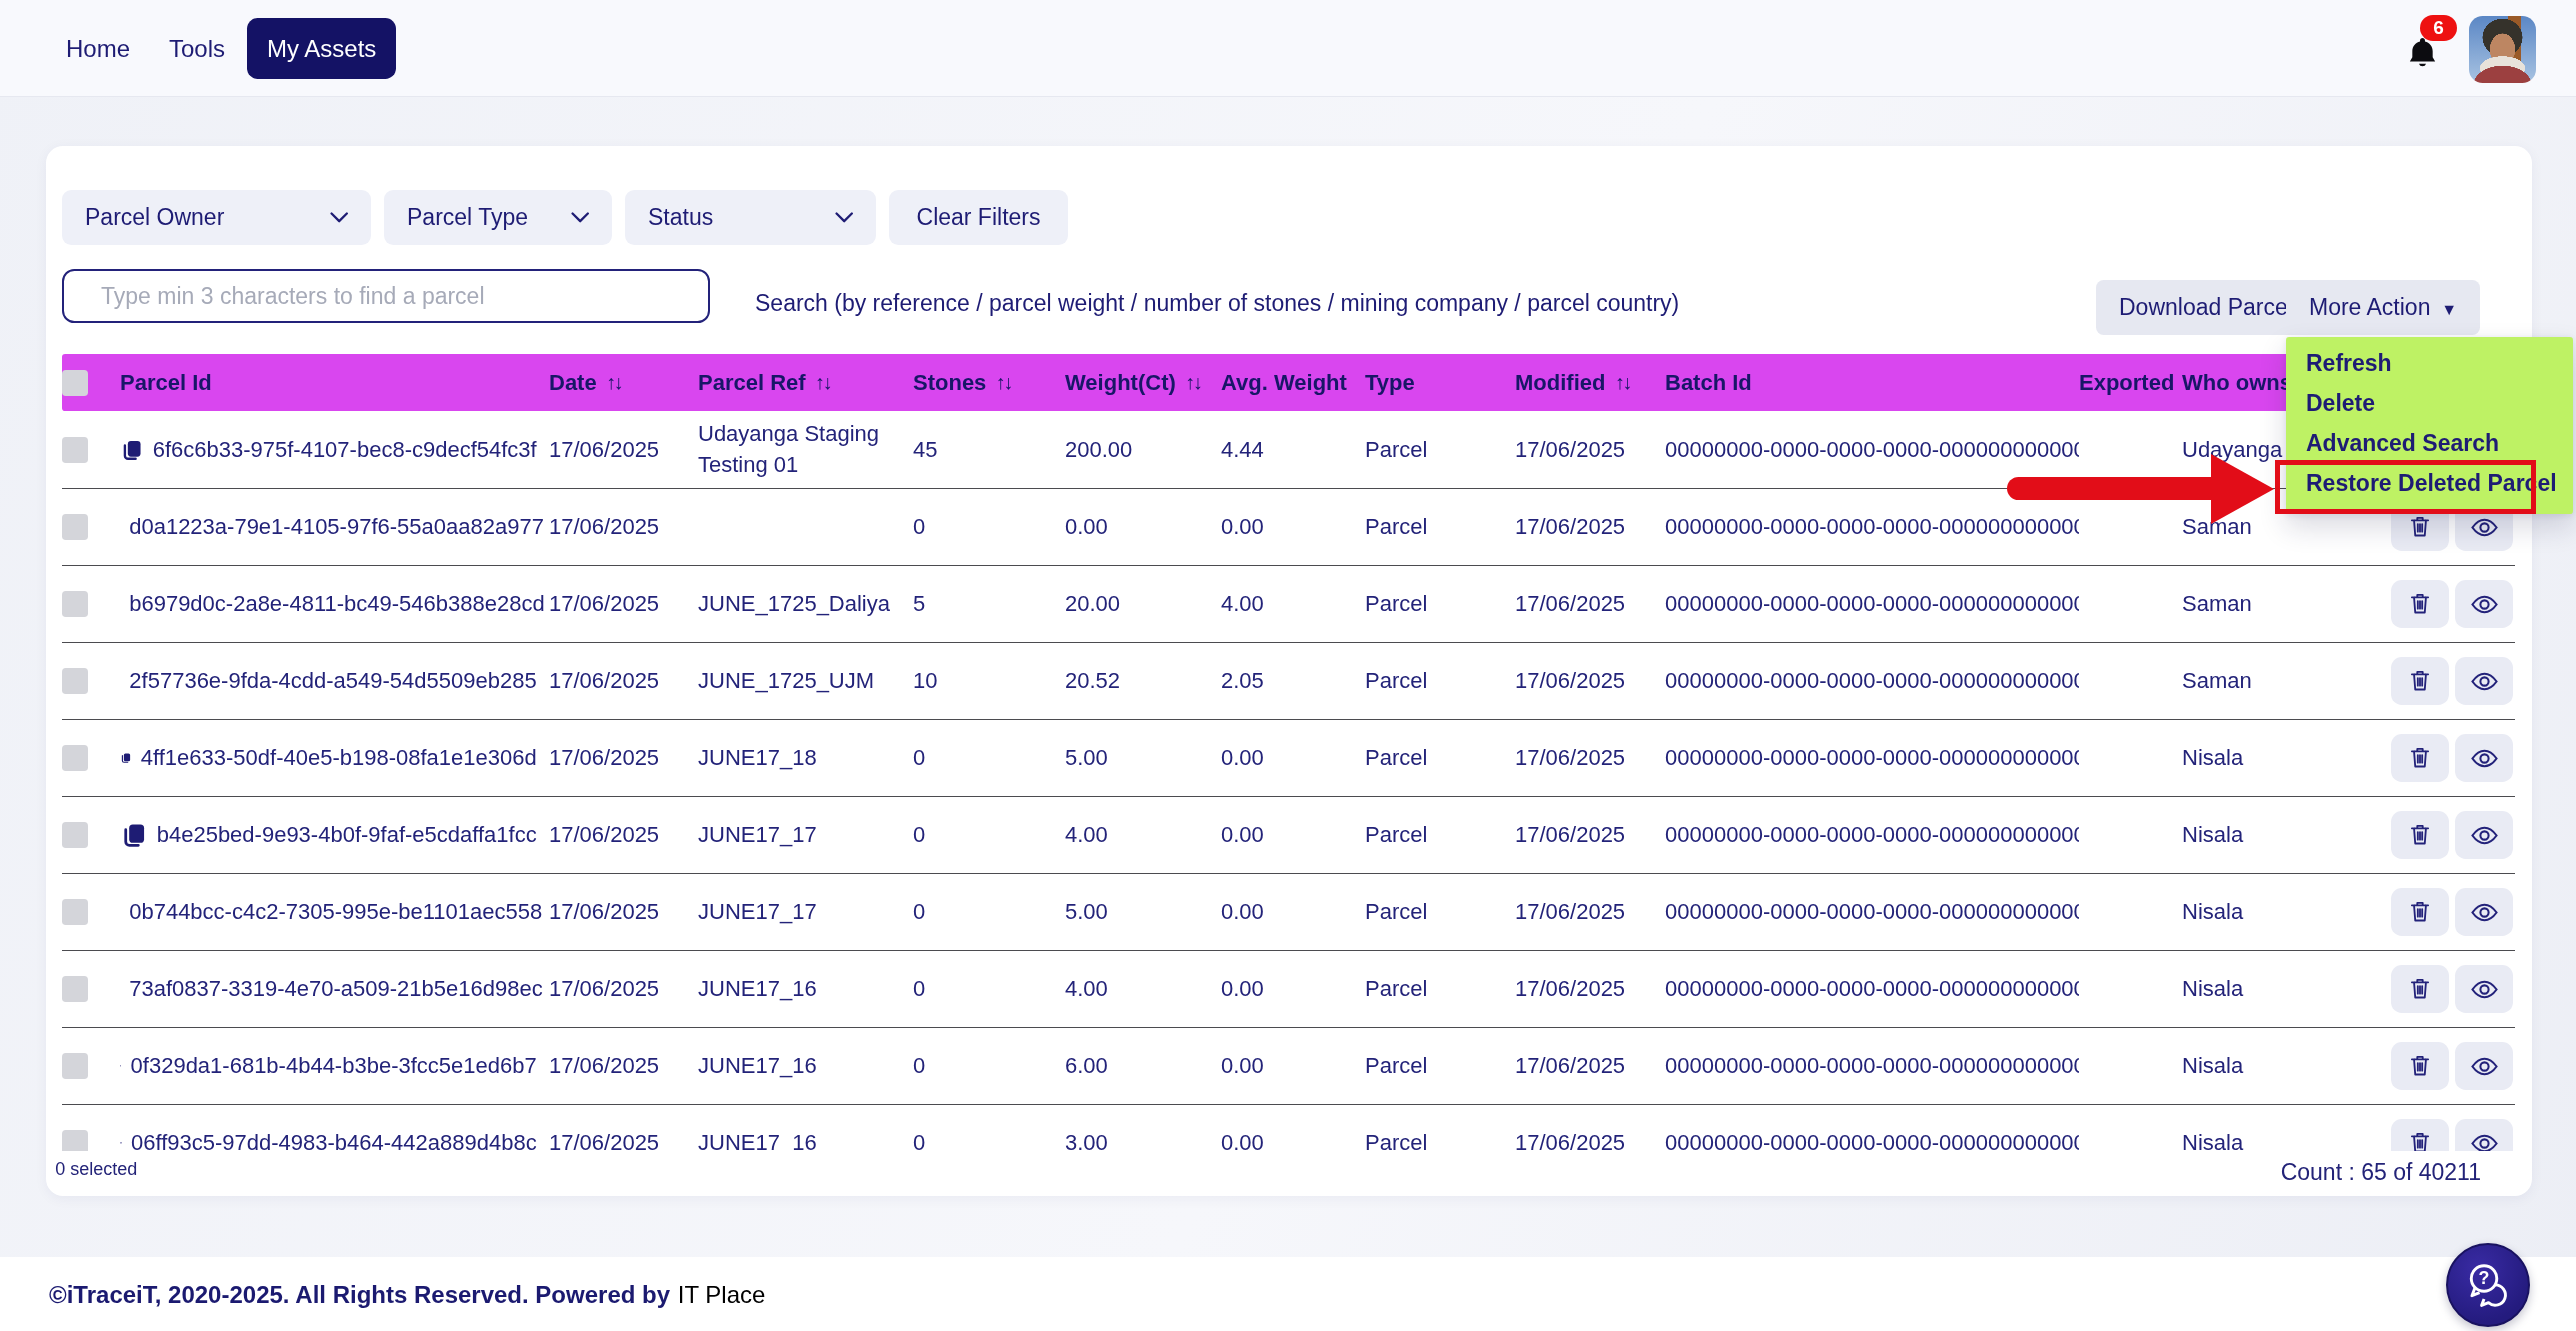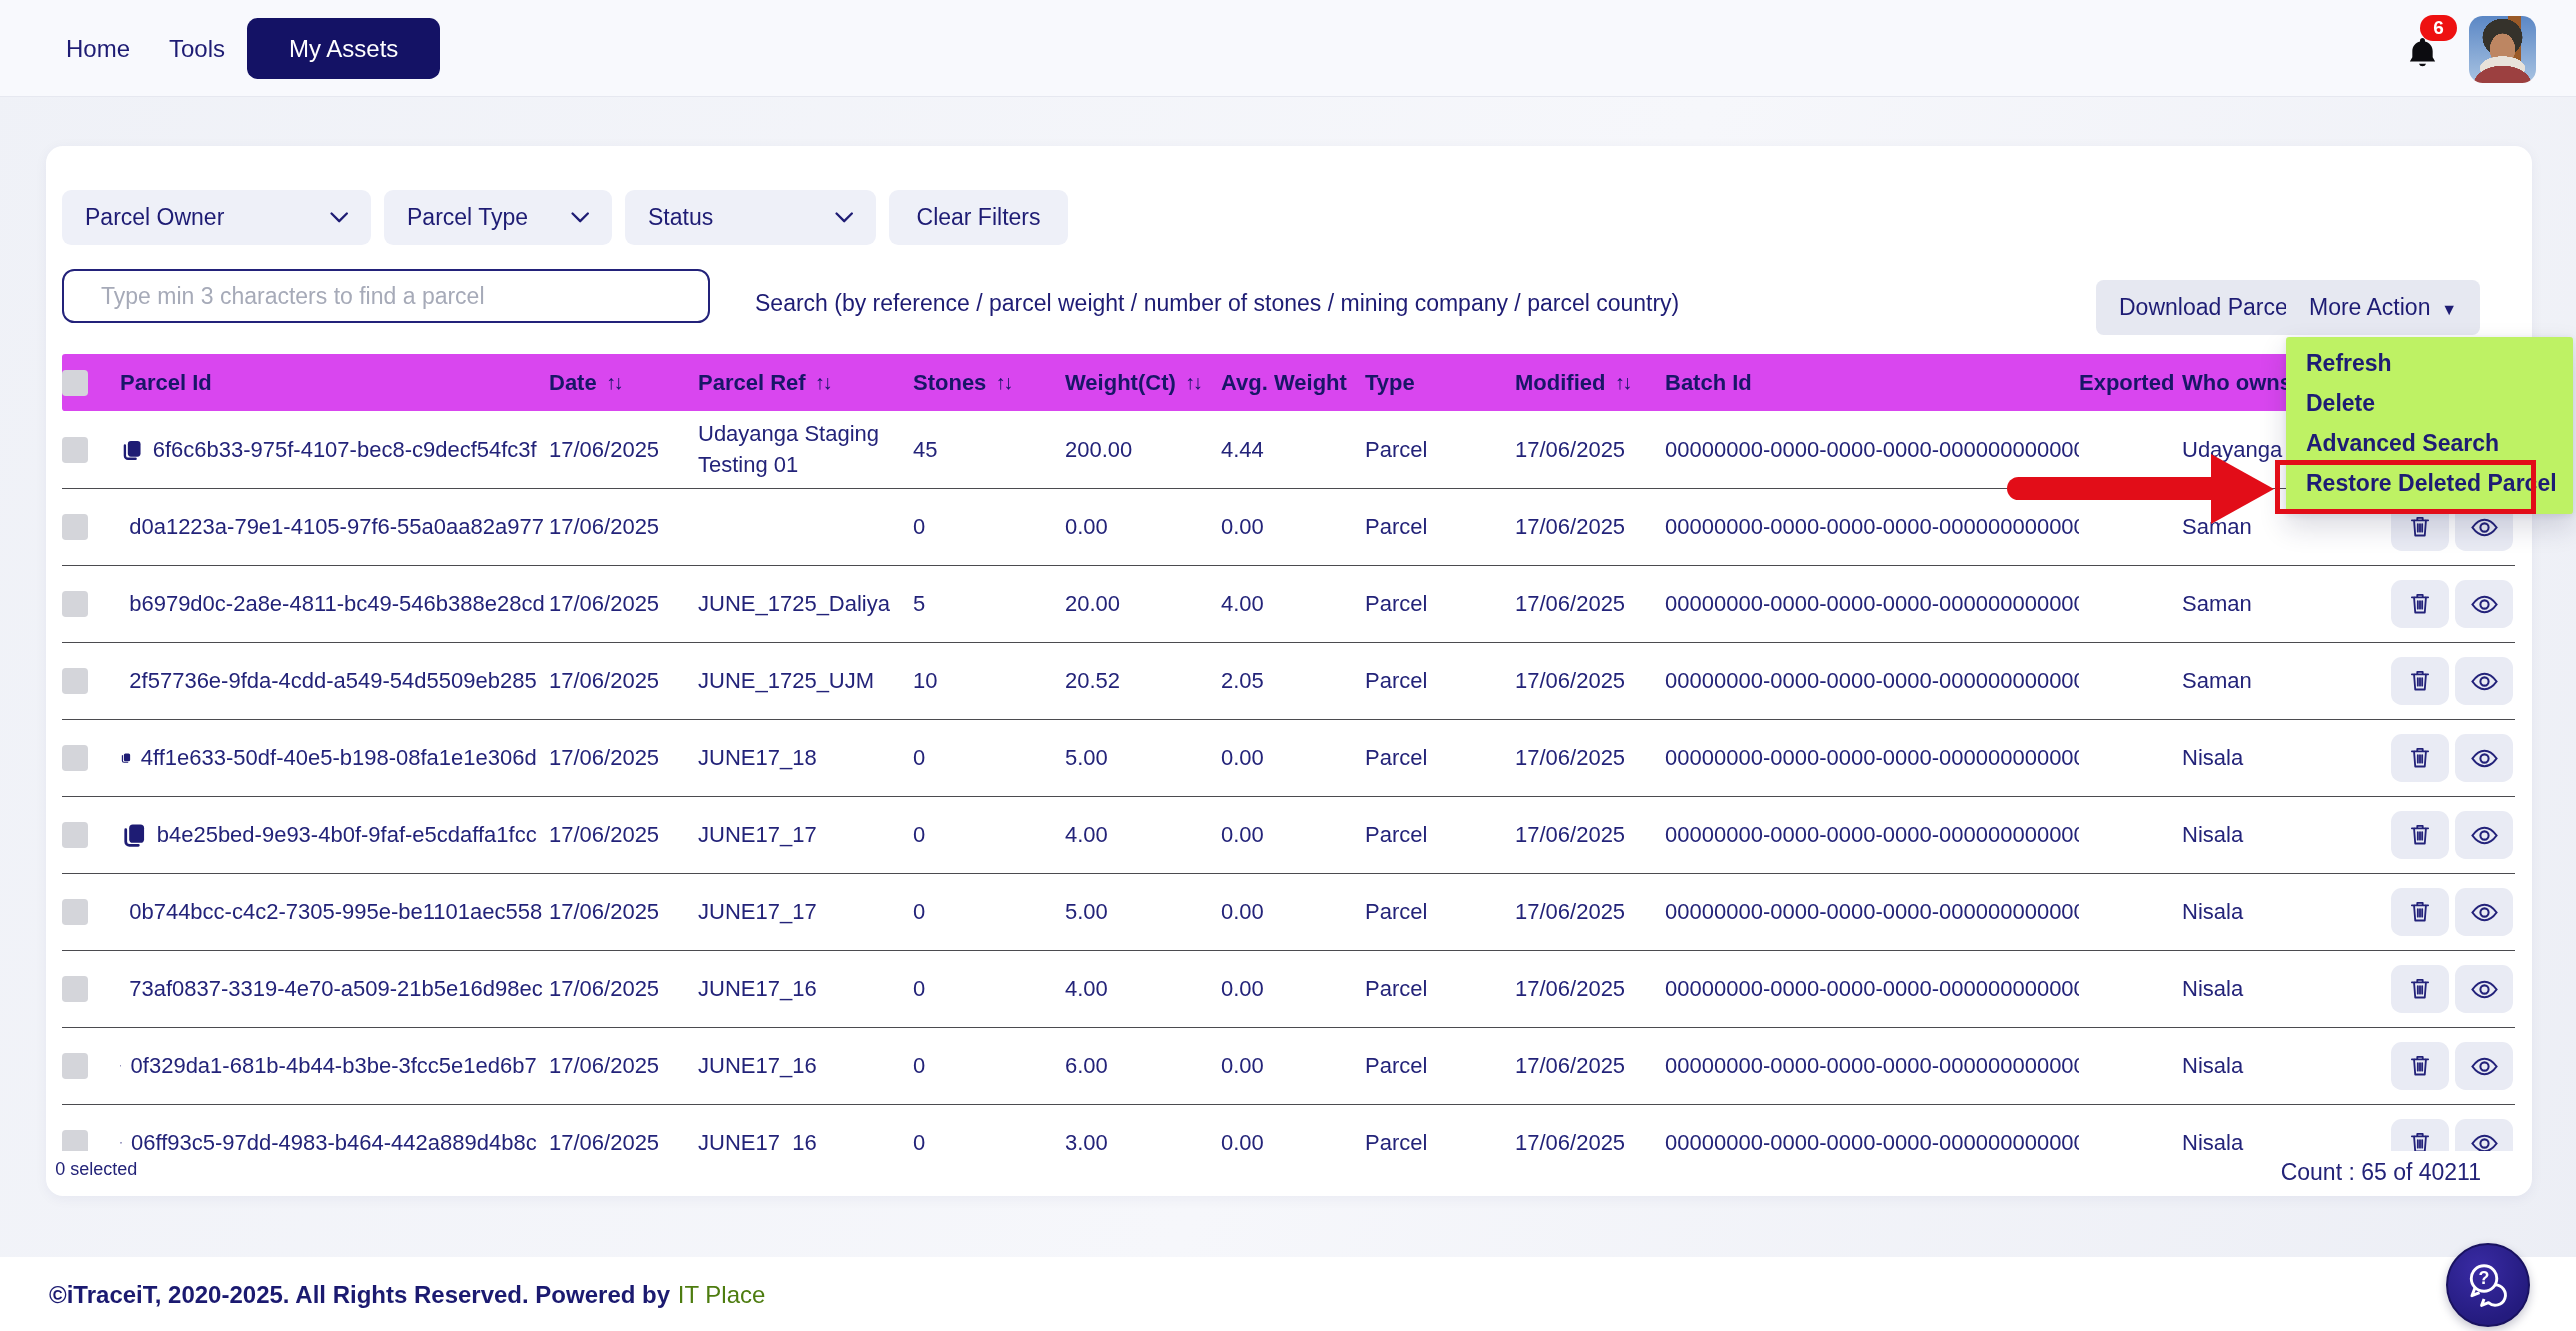--- a/index.html
+++ b/index.html
@@ -10,21 +10,21 @@
   }
   *{margin:0;padding:0;box-sizing:border-box;font-family:"Liberation Sans",sans-serif;}
   html,body{width:2576px;height:1332px;overflow:hidden;}
   body{position:relative;background:linear-gradient(115deg,#eff1f7 0%,#f6f7fb 55%,#eceef5 100%);color:var(--navy);}
 
   
   .navbar{position:absolute;left:0;top:0;width:2576px;height:97px;background:#f8f9fd;border-bottom:1.5px solid #e6e8f0;z-index:10;}
   .nav-tab{position:absolute;top:0;height:97px;display:flex;align-items:center;font-size:24px;font-weight:500;color:var(--navy);cursor:pointer;}
   .nav-home{left:66px;}
   .nav-tools{left:169px;}
-  .nav-pill{position:absolute;left:247px;top:18.4px;height:61px;padding:0 42px;background:var(--navy-dark);border-radius:10.7px;color:#fff;font-size:24px;font-weight:500;display:flex;align-items:center;cursor:pointer;}
+  .nav-pill{position:absolute;left:247px;top:18.4px;height:61px;padding:0 20px;background:var(--navy-dark);border-radius:10.7px;color:#fff;font-size:24px;font-weight:500;display:flex;align-items:center;cursor:pointer;}
   .bell{position:absolute;left:2404px;top:32px;width:37px;height:43px;cursor:pointer;}
   .badge{position:absolute;left:2420px;top:15.3px;min-width:37px;height:26px;background:#ee1111;border-radius:13.8px;color:#fff;font-size:19px;font-weight:700;display:flex;align-items:center;justify-content:center;padding:0 7.7px;}
   .avatar{position:absolute;left:2469px;top:16px;width:67px;height:67px;border-radius:13.8px;cursor:pointer;
     background:
       radial-gradient(44% 30% at 50% 104%,#9c4040 0 99%,transparent 100%),
       radial-gradient(34% 18% at 50% 78%,#e8e2da 0 99%,transparent 100%),
       radial-gradient(19% 24% at 50% 50%,#bd8662 0 99%,transparent 100%),
       radial-gradient(30% 28% at 50% 32%,#35322b 0 99%,transparent 100%),
       linear-gradient(90deg,transparent 0 58%,#9a5a28 58% 78%,transparent 78%),
       linear-gradient(180deg,#5b87c5,#a8c3e2);}
@@ -68,21 +68,21 @@
   
   .menu{position:absolute;left:2286px;top:337px;width:287px;background:#bef264;border-radius:3.1px;box-shadow:0 12.3px 27.6px rgba(25,25,70,.16),0 1.5px 6.1px rgba(25,25,70,.08);padding:6.1px 0 10.7px;z-index:50;font-weight:bold;}
   .menu-item{height:40px;display:flex;align-items:center;padding-left:20px;font-size:23px;color:var(--navy);cursor:pointer;white-space:nowrap;}
   .highlight-box{position:absolute;left:2275px;top:460px;width:261px;height:54px;border:5.4px solid var(--red);z-index:60;}
   .arrow-shaft{position:absolute;left:2007px;top:477px;width:216px;height:23px;background:var(--red);border-radius:11.5px;z-index:70;}
   .arrow-head{position:absolute;left:2211px;top:454px;width:0;height:0;border-top:35px solid transparent;border-bottom:35px solid transparent;border-left:63px solid var(--red);z-index:70;}
 
   
   .bottombar{position:absolute;left:0;top:1257px;width:2576px;height:75px;background:#fff;}
   .copyright{position:absolute;left:49px;top:0;height:75px;display:flex;align-items:center;font-size:24px;color:#1b1a70;font-weight:600;}
-  .brand{color:#4d7c0f;font-weight:400;margin-left:7.7px;cursor:pointer;}
+  .brand{color:#000000;font-weight:400;margin-left:7.7px;cursor:pointer;}
   .help-btn{position:absolute;left:2446px;top:1243px;width:84px;height:84px;border-radius:50%;z-index:80;border:2.3px solid #191260;cursor:pointer;
     background:radial-gradient(circle at 38% 30%,#392ba4,#241b7e 72%);display:flex;align-items:center;justify-content:center;box-shadow:0 3.8px 9.2px rgba(20,20,60,.25);}
 </style>
 </head>
 <body>
 
 <div class="navbar">
   <div class="nav-tab nav-home">Home</div>
   <div class="nav-tab nav-tools">Tools</div>
   <div class="nav-pill">My Assets</div>

